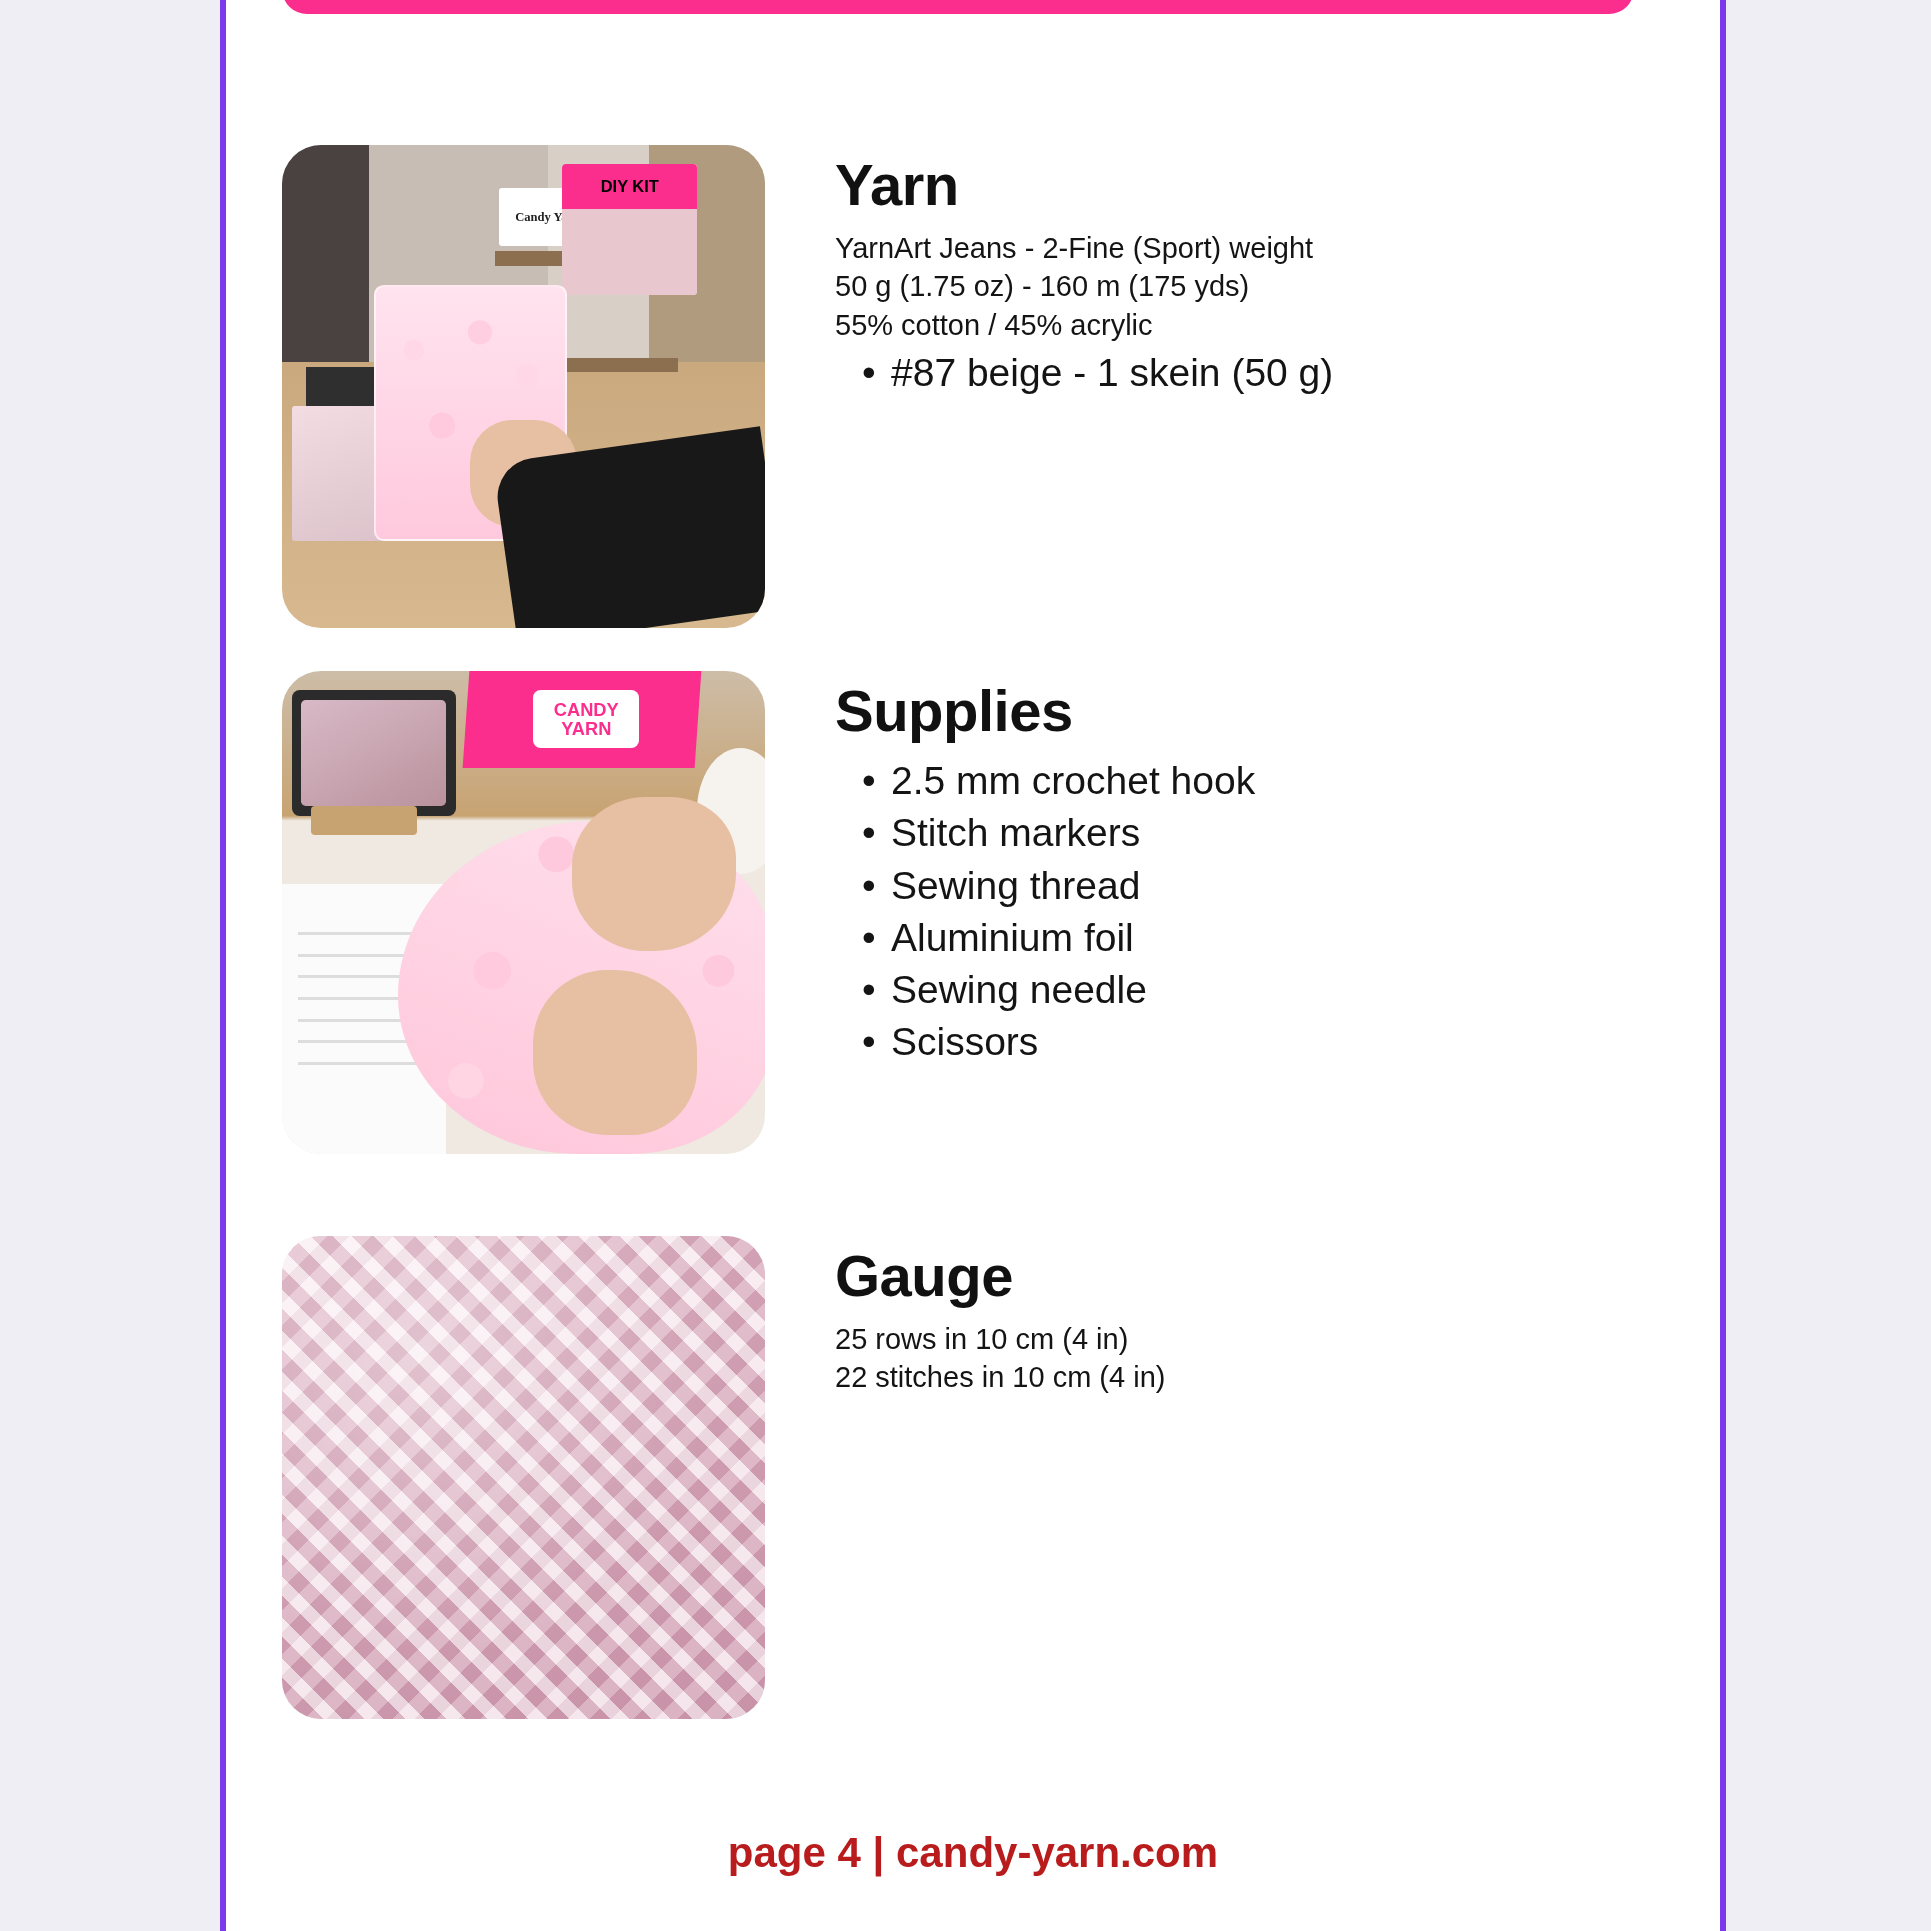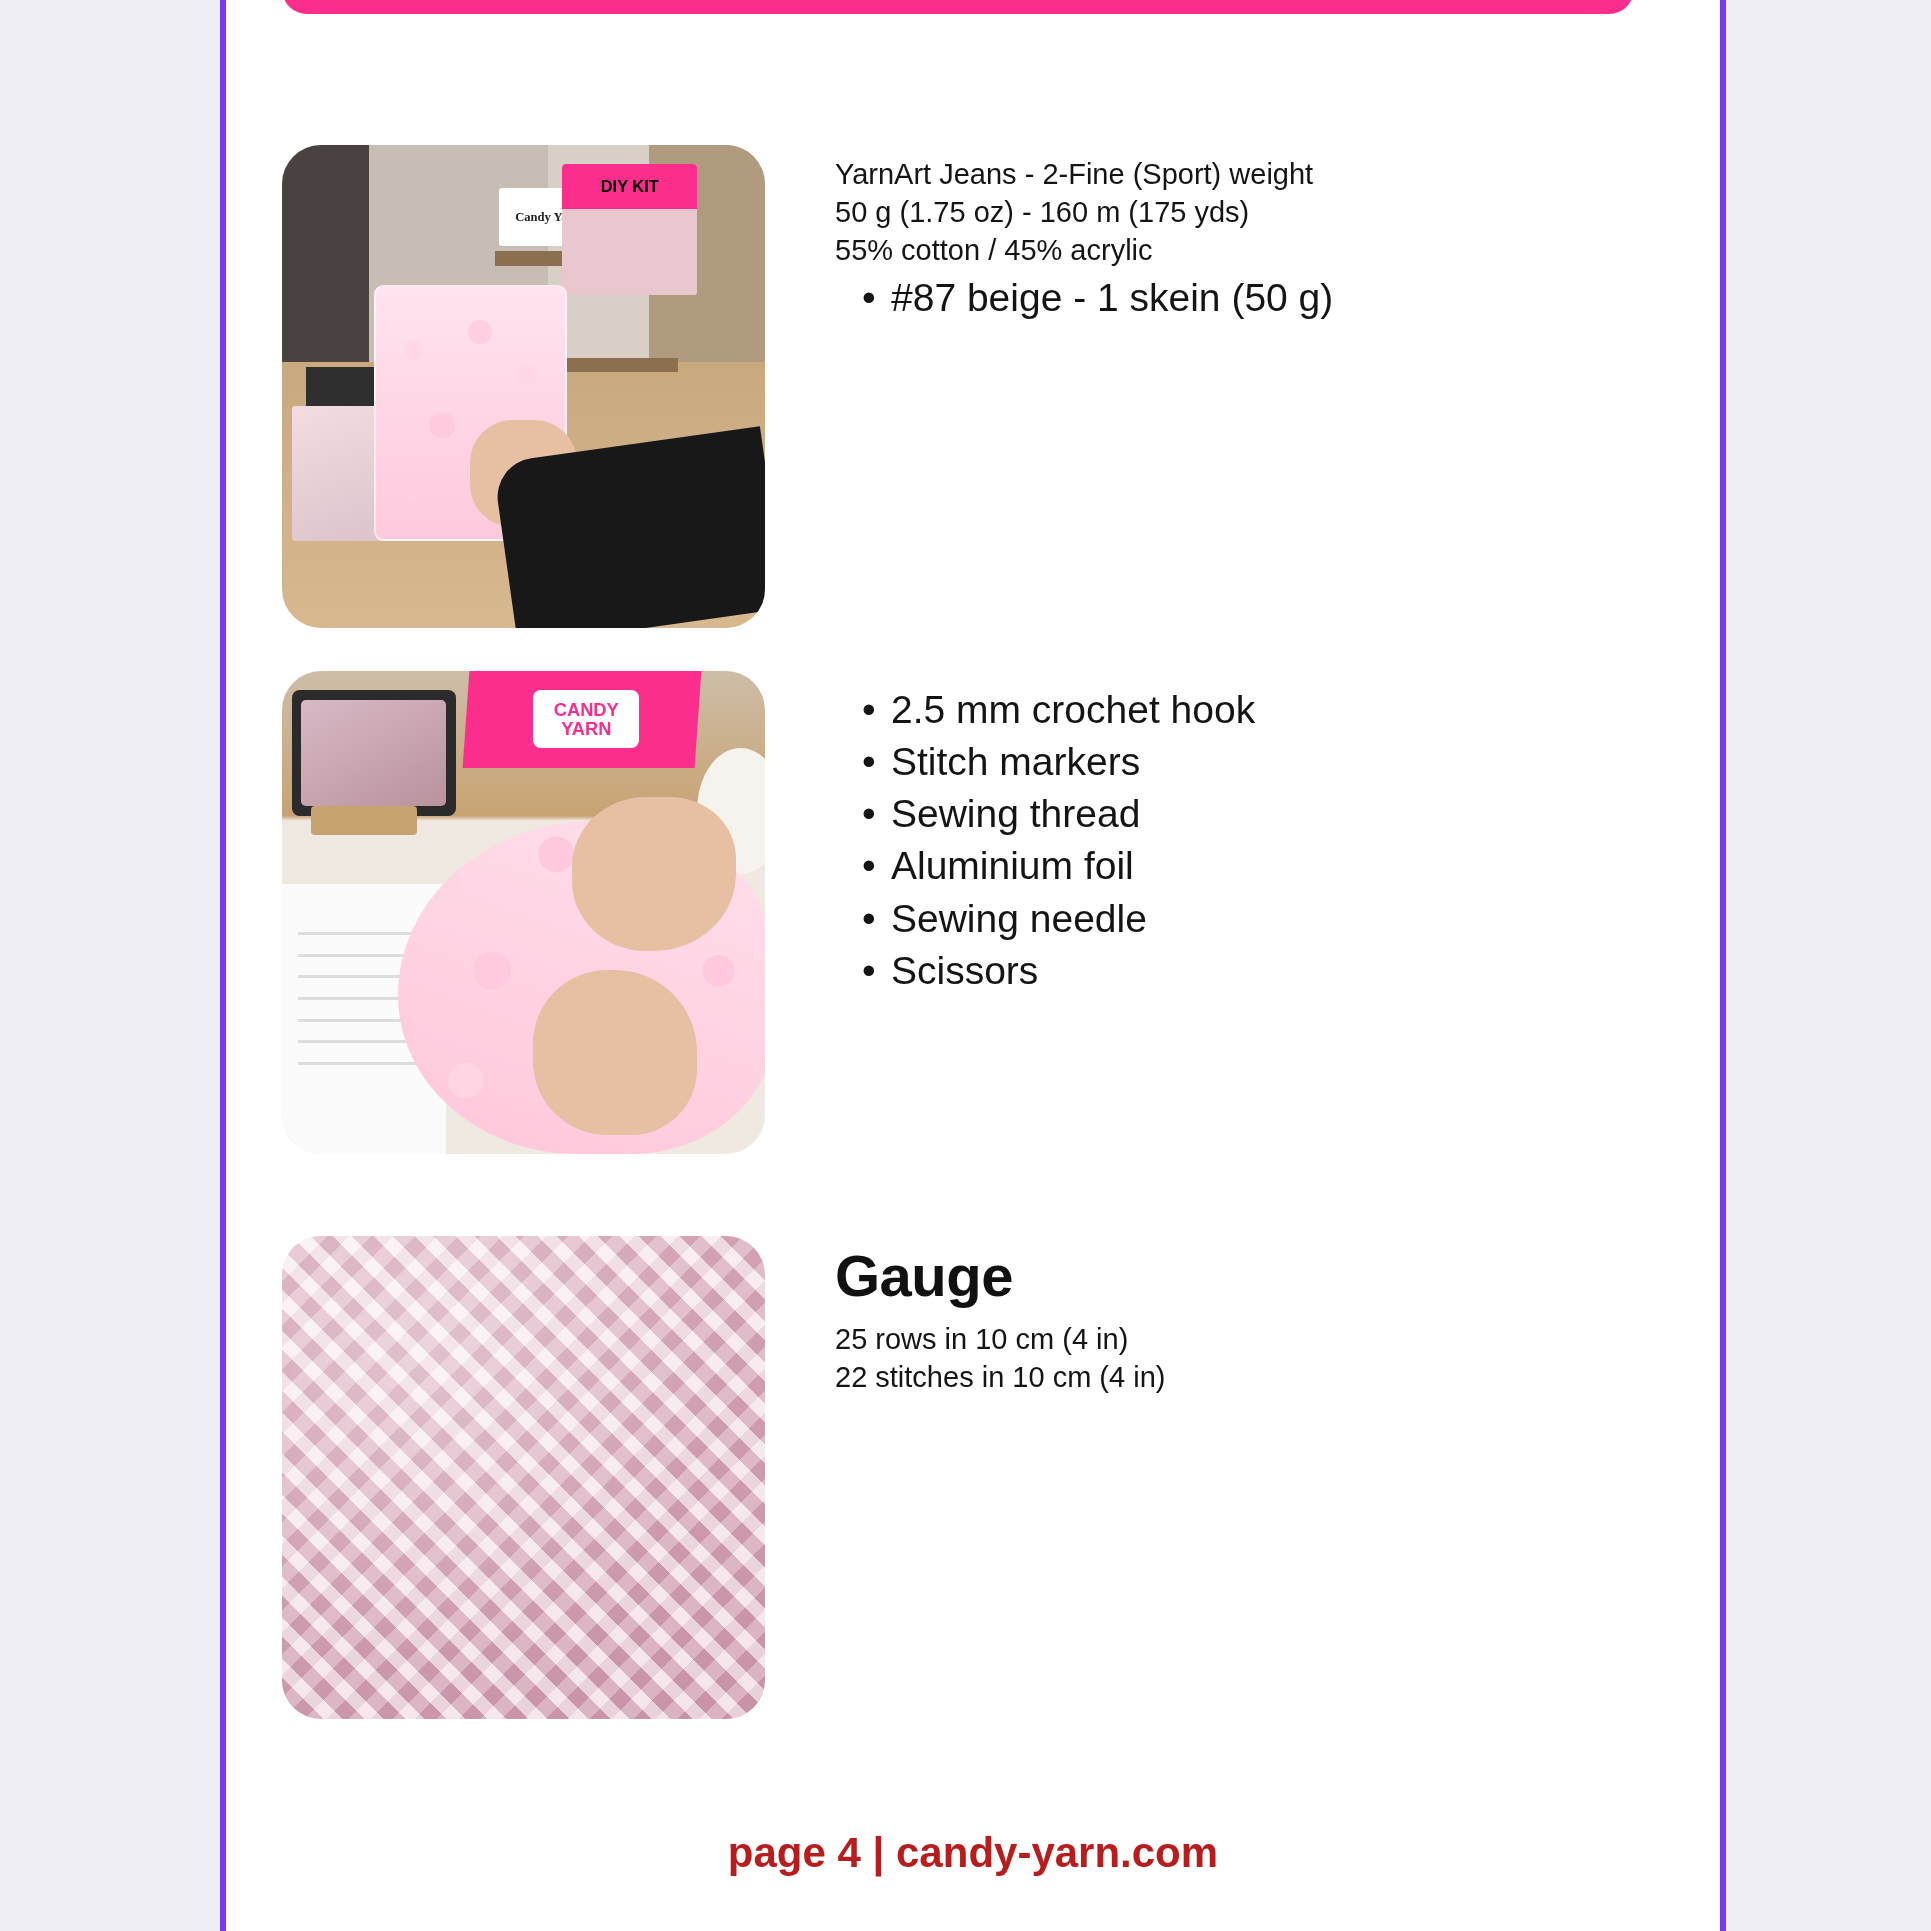--- a/index.html
+++ b/index.html
@@ -210,20 +210,21 @@
           <div class="kb-bot"></div>
         </div>
         <div class="box"></div>
         <div class="flyer"></div>
         <div class="pack"></div>
         <div class="hand"></div>
         <div class="arm"></div>
       </div>
     </div>
     <div class="sec-body">
+      <div class="sec-title">Yarn</div>
       <div class="sec-line">YarnArt Jeans - 2-Fine (Sport) weight</div>
       <div class="sec-line">50 g (1.75 oz) - 160 m (175 yds)</div>
       <div class="sec-line">55% cotton / 45% acrylic</div>
       <ul class="sec-list">
         <li>#87 beige - 1 skein (50 g)</li>
       </ul>
     </div>
   </div>
 
   <div class="section" style="left:62px; top:729px;">
@@ -243,20 +244,21 @@
           <div class="ln" style="top:50%"></div>
           <div class="ln" style="top:58%"></div>
           <div class="ln" style="top:66%"></div>
         </div>
         <div class="blanket"></div>
         <div class="hand1"></div>
         <div class="hand2"></div>
       </div>
     </div>
     <div class="sec-body">
+      <div class="sec-title">Supplies</div>
       <ul class="sec-list">
         <li>2.5 mm crochet hook</li>
         <li>Stitch markers</li>
         <li>Sewing thread</li>
         <li>Aluminium foil</li>
         <li>Sewing needle</li>
         <li>Scissors</li>
       </ul>
     </div>
   </div>

